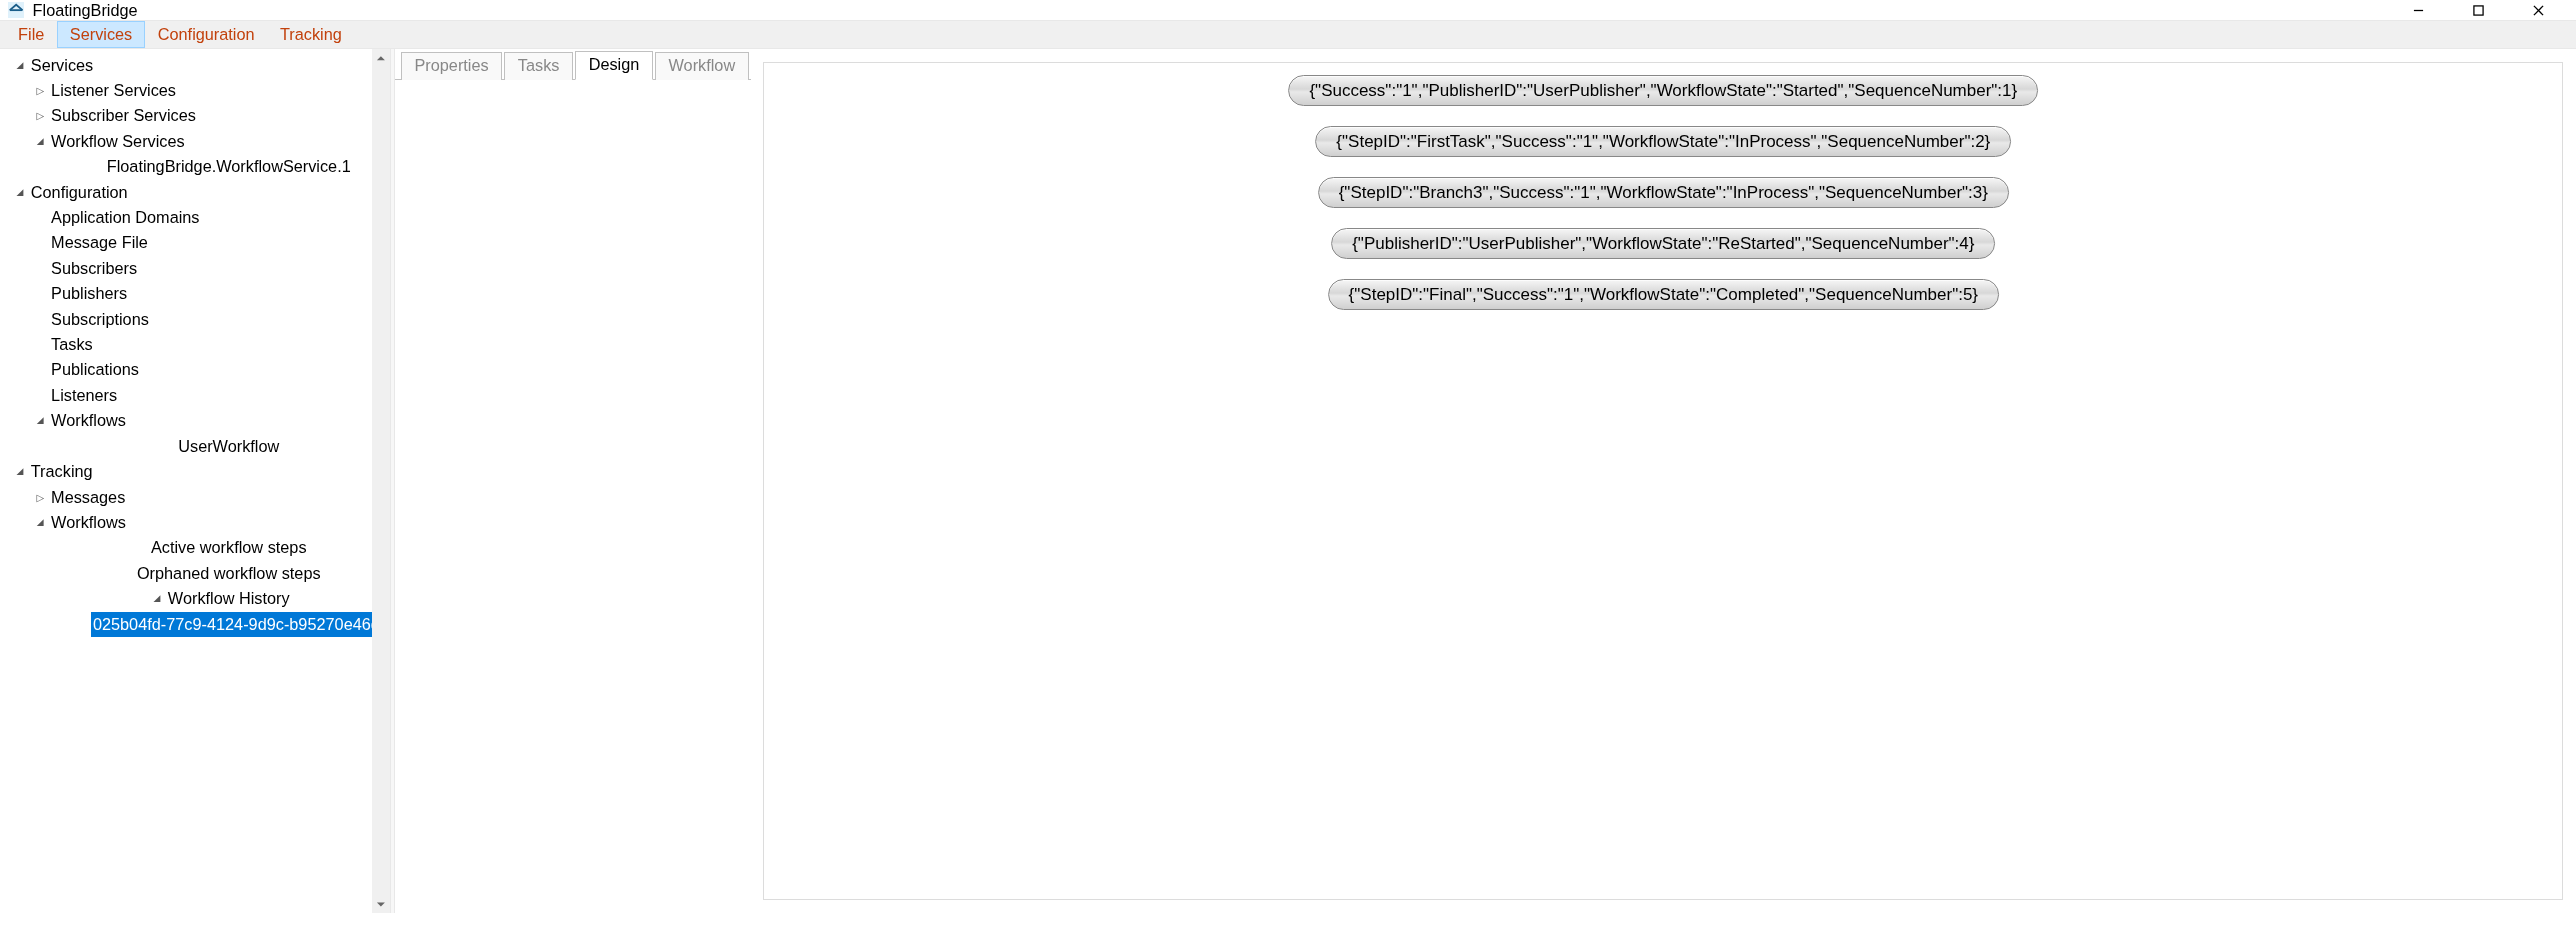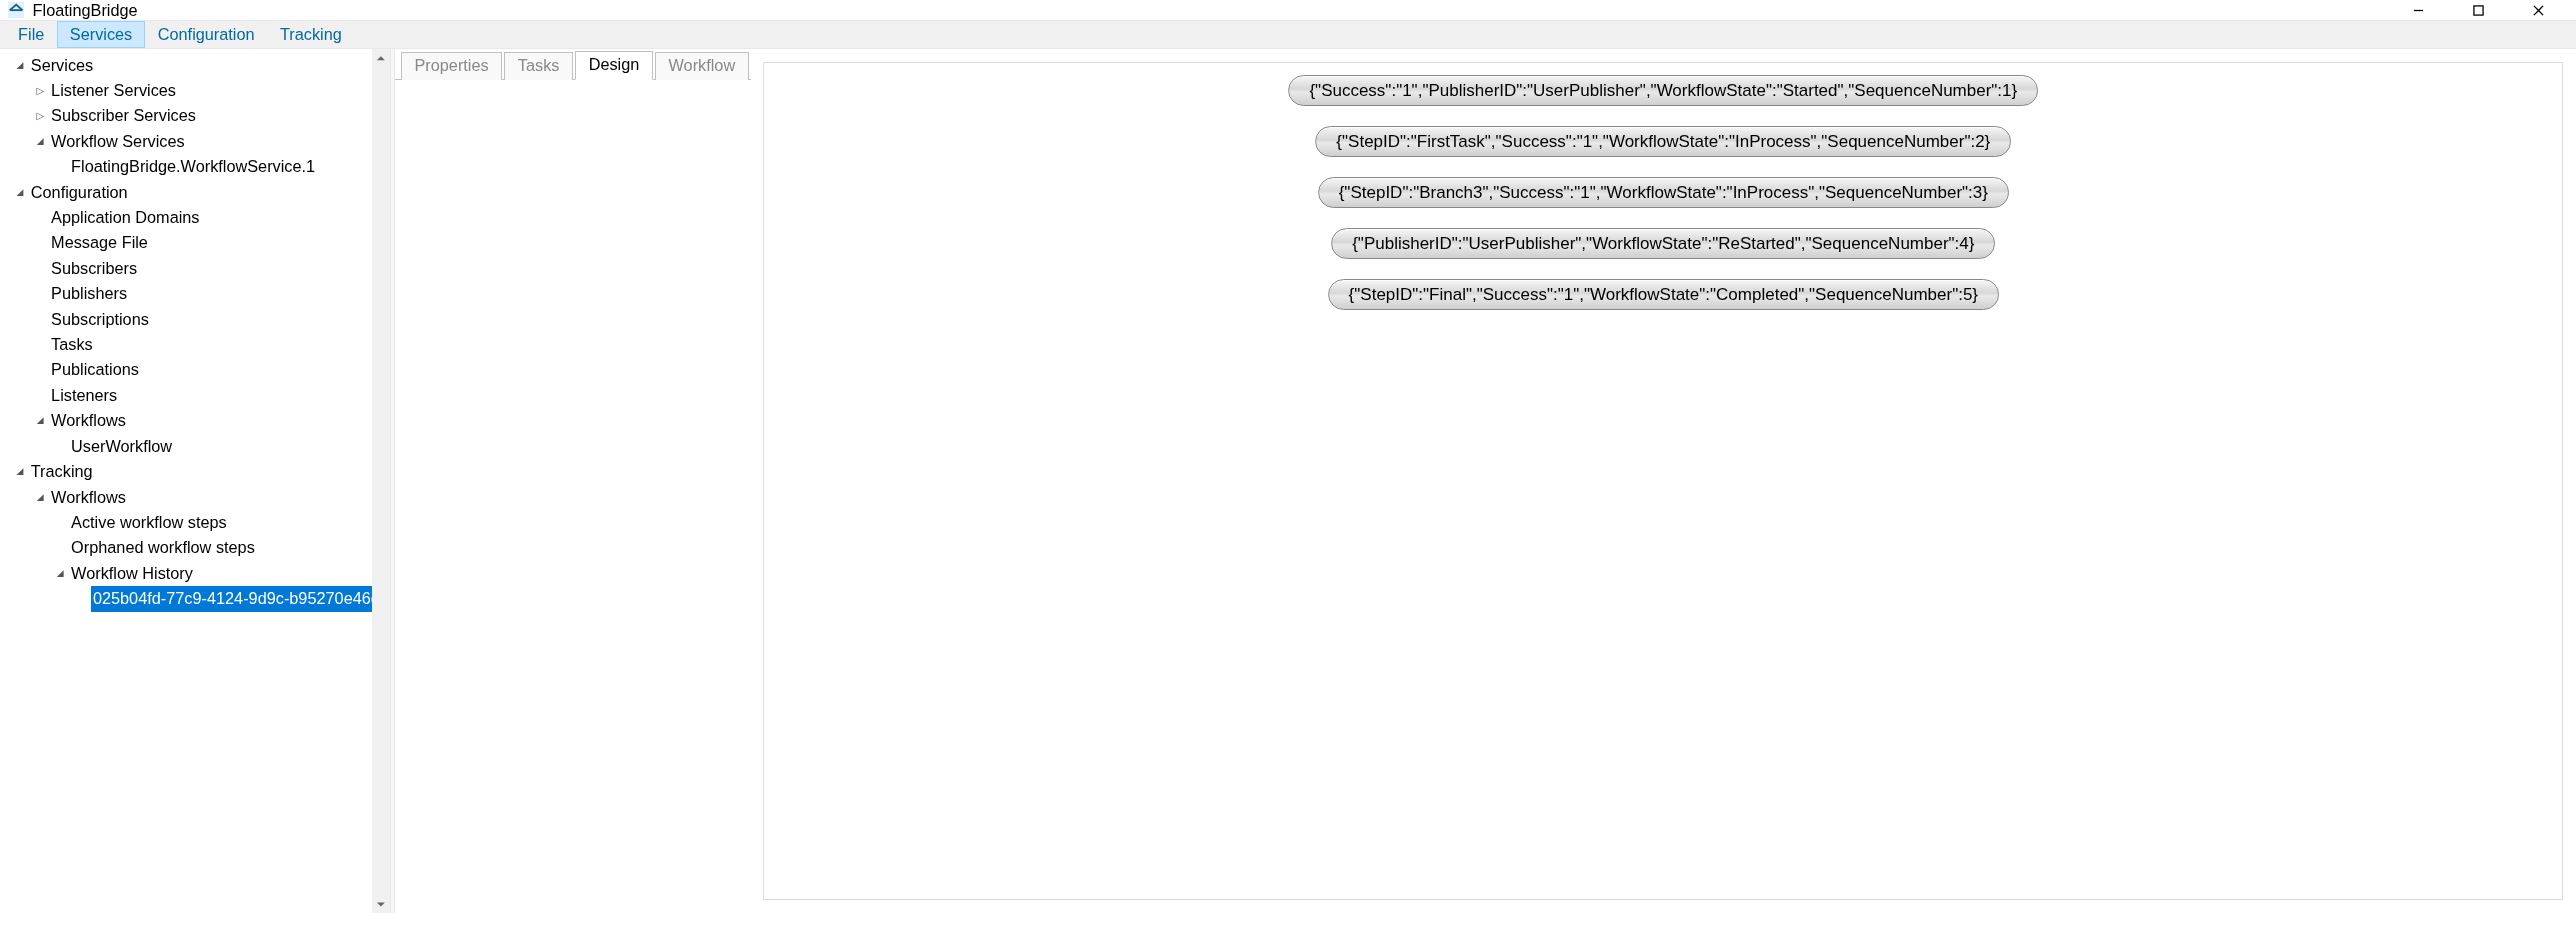--- a/index.html
+++ b/index.html
@@ -43,21 +43,21 @@
     border-bottom: 0.9px solid #e8e8e8;
     display: flex;
     align-items: stretch;
     padding: 0 5.4px;
     gap: 0;
   }
   .menubar .menuitem {
     padding: 0 12.7px;
     display: flex; align-items: center;
     font-size: 16.3px;
-    color: #0369a1;
+    color: #c2410c;
   }
   .menubar .menuitem.active {
     background: #cce8ff;
     border: 0.9px solid #99d1ff;
     padding: 0 11.8px;
   }
   
   .main {
     display: flex;
     height: calc(100% - 65px);
@@ -88,21 +88,21 @@
   .tree-toggle.blank { visibility: hidden; }
   .tree-label { }
   .tree-row.selected .tree-label {
     background: #0078d7;
     color: #fff;
     padding: 0 1.8px;
   }
   
   .ind0 { padding-left: 12.7px; }
   .ind1 { padding-left: 33px; }
-  .ind2 { padding-left: 53px; }
+  .ind2 { padding-left: 53px; justify-content: center; }
   .ind3 { padding-left: 73px; }
 
   
   .sidebar-scroll {
     position: absolute;
     right: 0; top: 0;
     width: 18px; height: 100%;
     background: #f0f0f0;
   }
   .sidebar-scroll .arrow {
@@ -293,20 +293,24 @@
           <span class="tree-toggle tri-down"></span>
           <span class="tree-label">Workflows</span>
         </div>
         <div class="tree-row ind2">
           <span class="tree-toggle blank"></span>
           <span class="tree-label">UserWorkflow</span>
         </div>
         <div class="tree-row ind0">
           <span class="tree-toggle tri-down"></span>
           <span class="tree-label">Tracking</span>
+        </div>
+        <div class="tree-row ind1">
+          <span class="tree-toggle tri-right"></span>
+          <span class="tree-label">Messages</span>
         </div>
         <div class="tree-row ind1">
           <span class="tree-toggle tri-down"></span>
           <span class="tree-label">Workflows</span>
         </div>
         <div class="tree-row ind2">
           <span class="tree-toggle blank"></span>
           <span class="tree-label">Active workflow steps</span>
         </div>
         <div class="tree-row ind2">

